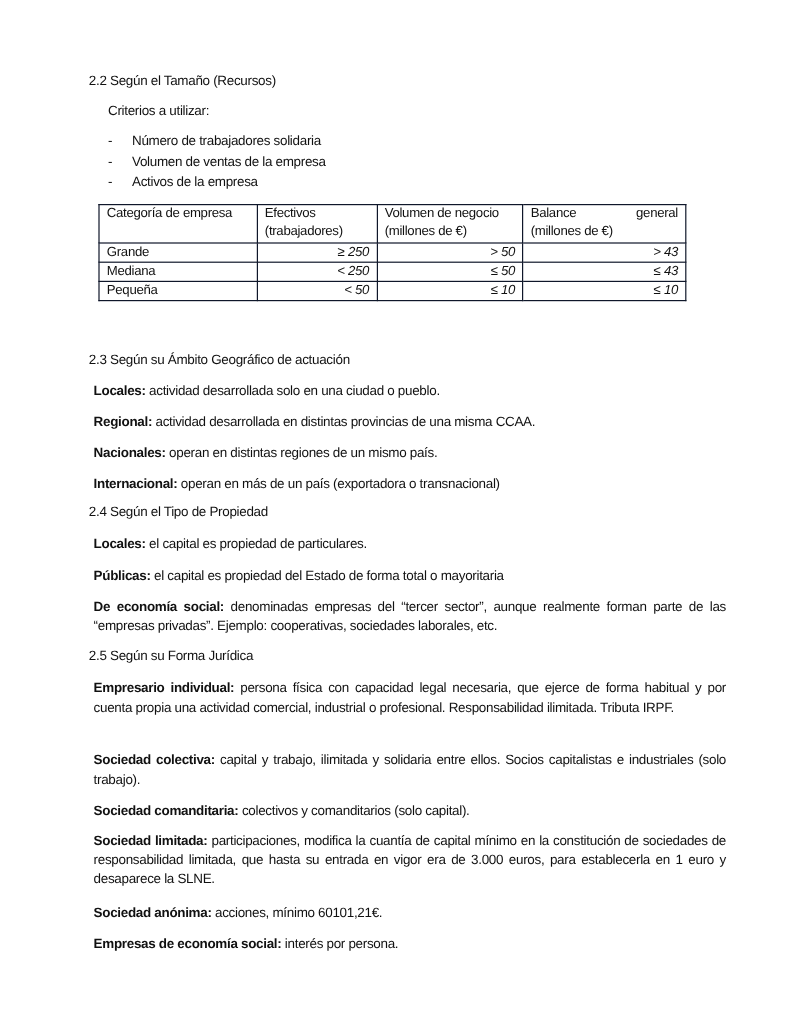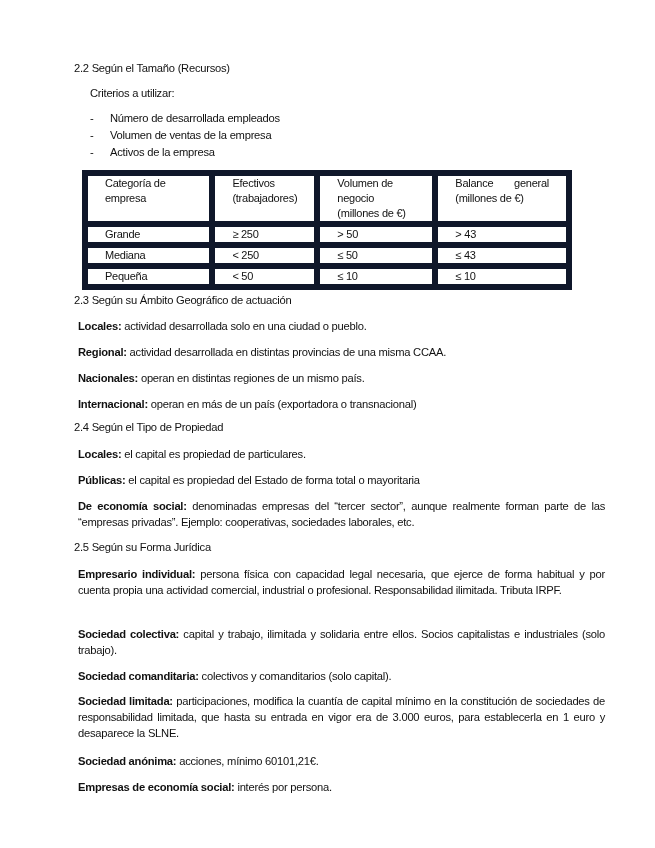--- a/index.html
+++ b/index.html
@@ -13,35 +13,35 @@
   .p { position: absolute; left: 4px; width: 527px; line-height: 16px; }
   .p.just { text-align: justify; text-align-last: left; }
   .p b { font-weight: bold; }
   .li { position: absolute; left: 0; white-space: nowrap; margin-left: 16px; }
   .li .dash { display: inline-block; width: 20px; }
   table.t {
     position: absolute; left: 8px; top: 170px; width: 490px;
     border-collapse: collapse; font-size: 11px; letter-spacing: -0.25px;
   }
   table.t td {
-    border: 6px solid #0f172a; padding: 0 17px; height: 15px; line-height: 15px;
+    border: 1px solid #0f172a; padding: 0 6px; height: 15px; line-height: 15px;
     vertical-align: top;
   }
   table.t tr.hdr td { line-height: 15px; height: 31px; }
-  table.t td.c { text-align: left; }
+  table.t td.c { text-align: right; font-style: italic; }
   .balhdr { display: flex; justify-content: space-between; }
 </style>
 </head>
 <body>
 
 <div class="page">
 
   <div class="h" style="top:62px">2.2  Según el Tamaño (Recursos)</div>
   <div class="li" style="top:87px">Criterios a utilizar:</div>
-  <div class="li" style="top:112px"><span class="dash">-</span><span>Número de desarrollada empleados</span></div>
+  <div class="li" style="top:112px"><span class="dash">-</span><span>Número de trabajadores solidaria</span></div>
   <div class="li" style="top:129px"><span class="dash">-</span><span>Volumen de ventas de la empresa</span></div>
   <div class="li" style="top:146px"><span class="dash">-</span><span>Activos de la empresa</span></div>
 
   <table class="t">
     <colgroup>
         <col style="width:132px">
         <col style="width:100px">
         <col style="width:122px">
         <col style="width:136px">
       </colgroup>

